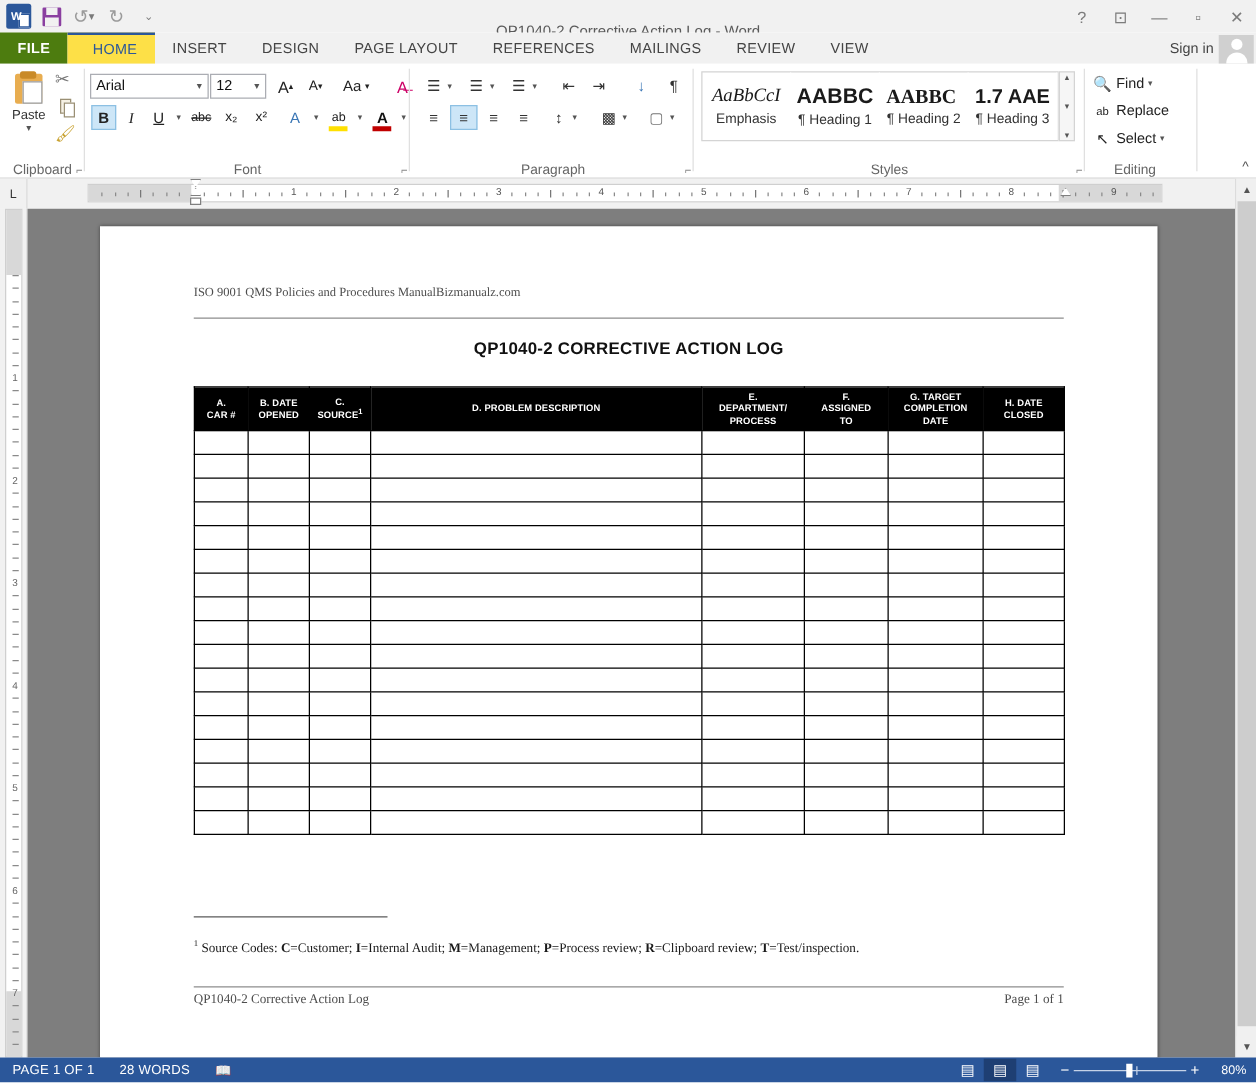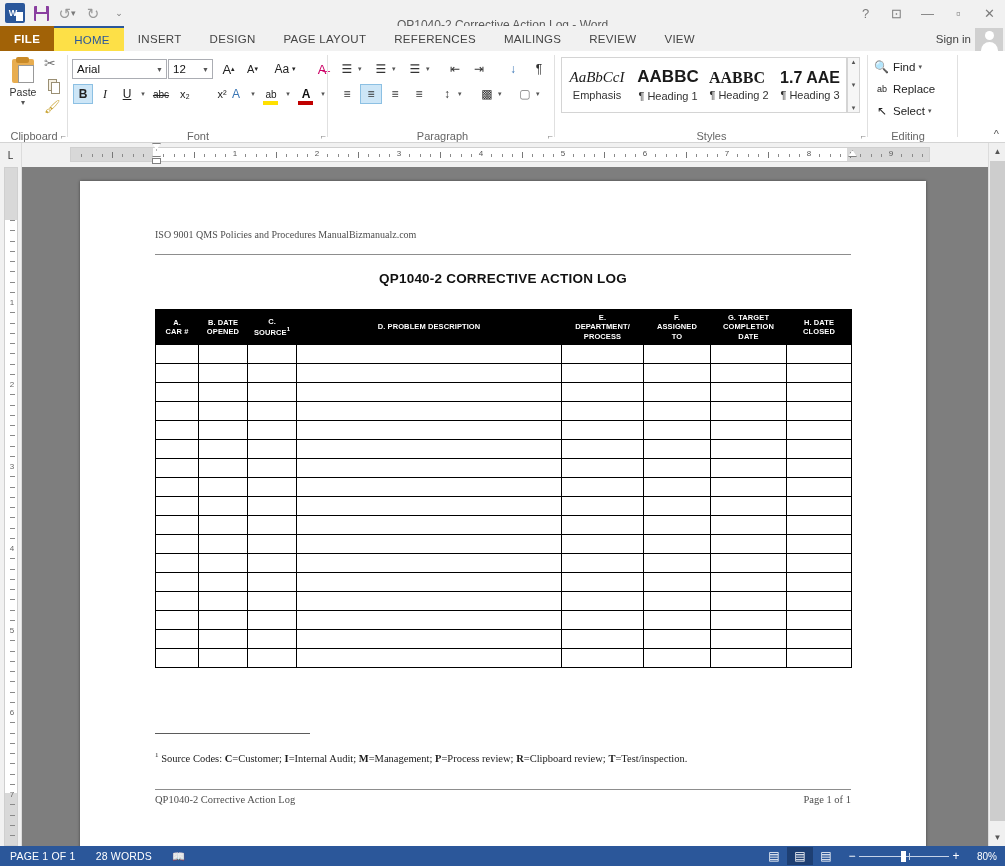--- a/index.html
+++ b/index.html
@@ -56,21 +56,21 @@
   }
   .win-ctrl.help { font-size: 13px; }
 
   
   .tabsrow {
     position: absolute; left: 0; top: 26px; width: 1005px; height: 25px;
     background: #f1f1f1;
   }
   .tabs { display: flex; align-items: flex-end; height: 25px; }
   .tab-file {
-    background: #a16207; color: #fff; font-size: 11.5px; font-weight: 600;
+    background: #4d7c0f; color: #fff; font-size: 11.5px; font-weight: 600;
     padding: 0 14px; height: 25px; display: flex; align-items: center;
     letter-spacing: .3px;
   }
   .tab {
     font-size: 11.5px; color: #444; padding: 0 14px; height: 25px;
     display: flex; align-items: center; letter-spacing: .3px;
   }
   .tab.active { background: #fde047; color: #2b579a; border-top: 2px solid #2b579a; padding-top: 0; padding-left: 20px; }
   .signin {
     position: absolute; right: 34px; top: 0; height: 25px;
@@ -138,21 +138,21 @@
   .grow { left: 150px; top: 8px; width: 21px; }
   .shrink { left: 174px; top: 8px; width: 21px; }
   .changecase { left: 200px; top: 8px; width: 34px; }
   .clearfmt { left: 241px; top: 8px; width: 26px; font-size: 13px; color: #c06; }
   .bold { left: 5px; top: 33px; width: 20px; font-weight: bold; }
   .ital { left: 27px; top: 33px; width: 20px; font-style: italic; font-family: "Liberation Serif", serif; }
   .undl { left: 49px; top: 33px; width: 20px; text-decoration: underline; }
   .undl-ar { left: 69px; top: 33px; width: 12px; font-size: 7px; color: #555;}
   .strike { left: 82px; top: 33px; width: 22px; font-size: 10px; text-decoration: line-through; }
   .sub { left: 106px; top: 33px; width: 22px; font-size: 11px; }
-  .sup { left: 143px; top: 33px; width: 22px; font-size: 11px; }
+  .sup { left: 130px; top: 33px; width: 22px; font-size: 11px; }
   .texteff { left: 157px; top: 33px; width: 22px; color: #3a76b5; }
   .texteff-ar { left: 179px; top: 33px; width: 12px; font-size: 7px; color: #555;}
   .highl { left: 192px; top: 33px; width: 22px; }
   .highl-ar { left: 214px; top: 33px; width: 12px; font-size: 7px; color: #555;}
   .fcolor { left: 227px; top: 33px; width: 22px; }
   .fcolor-ar { left: 249px; top: 33px; width: 12px; font-size: 7px; color: #555;}
   .abar { width: 15px; height: 4px; position: absolute; bottom: -1px; left: 3px; }
 
   
   #g-para { left: 330px; width: 225px; }

